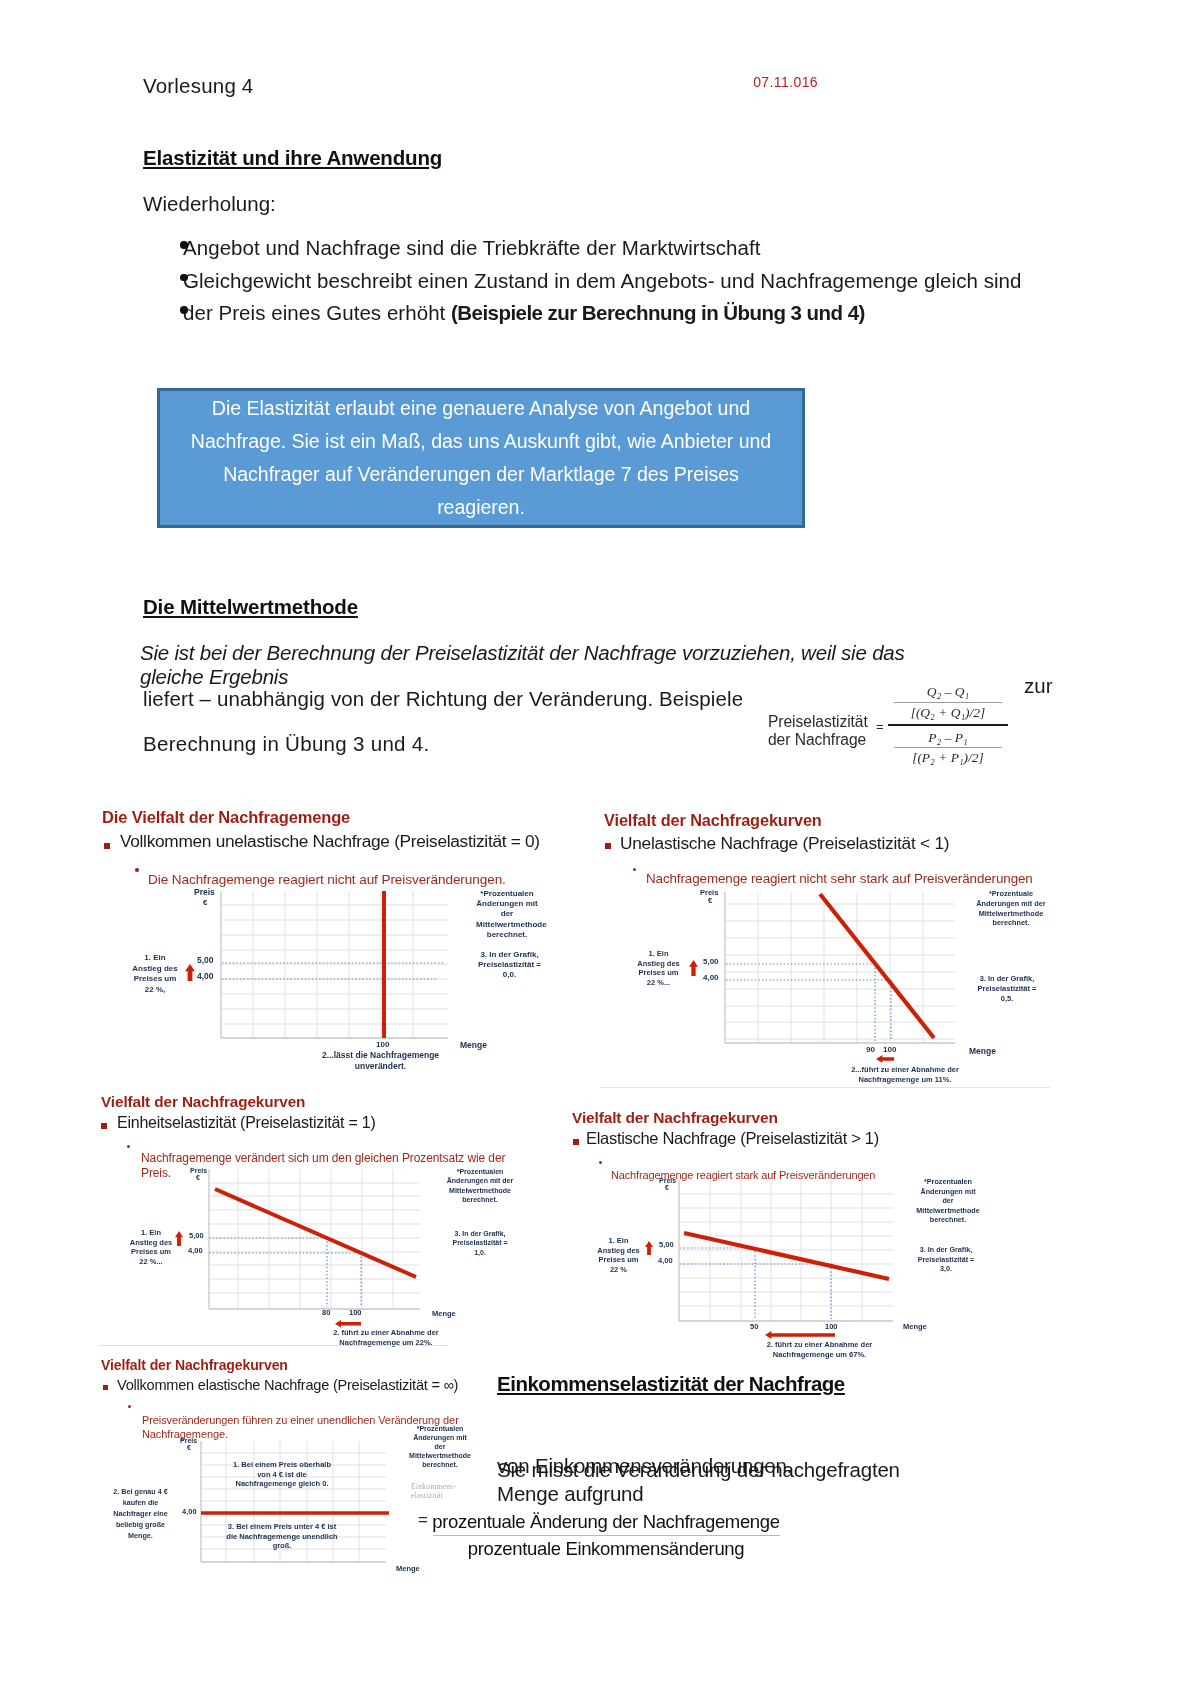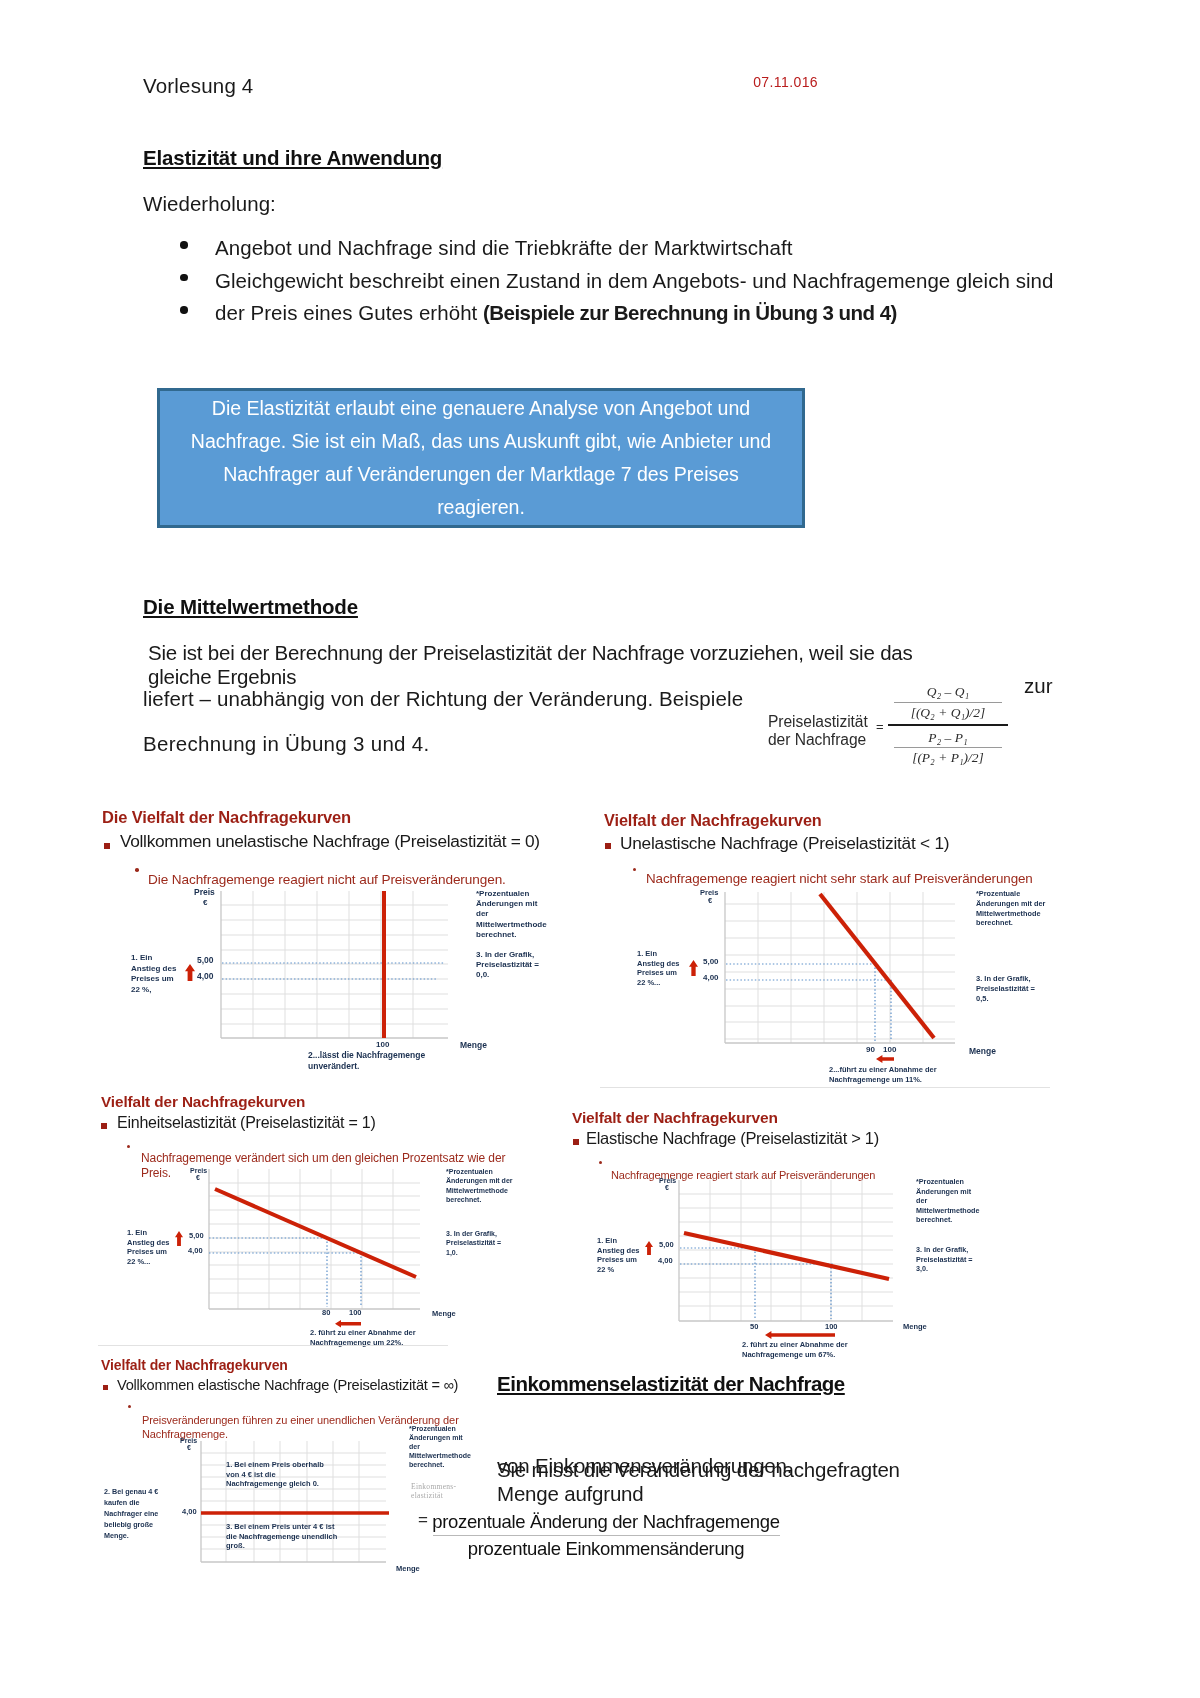--- a/index.html
+++ b/index.html
@@ -17,31 +17,31 @@
            text-underline-offset:2px;letter-spacing:-0.18px;text-decoration-thickness:1.6px;}
   .b-text{font-size:20.5px;color:#1a1a1a;letter-spacing:0.05px;}
   .bold{font-weight:bold;letter-spacing:-0.55px;}
 
   #title1{left:143px;top:146px;}
   #intro{left:143px;top:192px;}
 
   #bullets{left:143px;top:232px;width:930px;}
   .bullet-row{position:relative;margin-bottom:1px;}
   .bullet-dot{position:absolute;left:37px;top:9px;width:7.5px;height:7.5px;border-radius:50%;background:#111;}
-  .bullet-text{margin-left:72px;font-size:20.5px;color:#1a1a1a;line-height:31.5px;letter-spacing:0.05px;white-space:nowrap;}
+  .bullet-text{margin-left:40px;font-size:20.5px;color:#1a1a1a;line-height:31.5px;letter-spacing:0.05px;white-space:nowrap;}
 
   
   #callout{left:157px;top:388px;width:648px;height:140px;box-sizing:border-box;
            background:#5a9bd5;border:3px solid #31698f;
            display:flex;align-items:center;justify-content:center;}
   #callout-text{color:#ffffff;font-size:19.6px;line-height:33px;text-align:center;
                 width:600px;letter-spacing:-0.05px;}
 
   #title2{left:143px;top:595px;}
-  #para2a{left:148px;top:641px;letter-spacing:-0.21px;}
+  #para2a{left:140px;top:641px;letter-spacing:-0.21px;font-style:italic;}
   #para2b{left:143px;top:687px;letter-spacing:0.1px;}
   #para2c{left:1024px;top:674px;letter-spacing:0.05px;}
   #para2d{left:143px;top:732px;letter-spacing:0.3px;}
 
   
   #formula-mid{left:768px;top:682px;width:250px;height:92px;}
   .fm-label{position:absolute;left:0px;top:31px;font-family:"Liberation Sans",sans-serif;
             font-size:15.6px;color:#2b2b2b;line-height:17.5px;letter-spacing:-0.05px;white-space:nowrap;}
   .fm-eq{position:absolute;left:108px;top:37px;font-size:13px;color:#2b2b2b;}
   .fm-stack{position:absolute;left:120px;top:0px;width:120px;text-align:center;}
@@ -62,21 +62,21 @@
   .fi-num{font-size:18.5px;color:#111;text-align:center;line-height:26px;white-space:nowrap;letter-spacing:-0.35px;margin-top:20px;}
   .fi-bar{height:1px;background:#b9b9b9;width:347px;margin:0 auto;}
   .fi-den{font-size:18.5px;color:#111;text-align:center;line-height:26px;white-space:nowrap;letter-spacing:-0.35px;}
   .fi-ghost{position:absolute;left:-7px;top:-6px;font-size:7.5px;color:#a8a8a8;
             font-family:"Liberation Serif",serif;letter-spacing:0.3px;line-height:8.5px;width:52px;}
   .s-title{position:absolute;font-weight:bold;color:#8b1a1a;letter-spacing:0;}
   .s-bullet{position:absolute;color:#1a1a1a;}
   .s-bullet-sq{position:absolute;background:#8b1a1a;}
   .s-sub{position:absolute;color:#8b1a1a;margin-top:16px;}
   .s-sub-dot{position:absolute;background:#8b1a1a;border-radius:50%;}
-  .s-note{position:absolute;color:#15365c;font-weight:bold;}
+  .s-note{position:absolute;color:#15365c;font-weight:bold;text-align:center;}
   .s-axlabel{position:absolute;color:#15365c;font-weight:bold;}
   svg{display:block;}
   .sep-line{position:absolute;background:#e2e2e2;height:1px;}
   .s-title{font-weight:bold;color:#9c1f14;white-space:nowrap;}
   .s-bullet{color:#1a1a1a;white-space:nowrap;}
   .s-bullet-sq{background:#9c1f14;}
   .s-sub{color:#9c2a1c;}
   .s-sub-dot{background:#9c2a1c;border-radius:50%;}
   .s-note{color:#1b3050;font-weight:bold;}
   .s-axlabel{color:#1b3050;font-weight:bold;white-space:nowrap;}
@@ -129,21 +129,21 @@
       <div class="fm-part">Q₂ – Q₁</div>
       <div class="fm-bar-sm"></div>
       <div class="fm-part">[(Q₂ + Q₁)/2]</div>
       <div class="fm-bar-main"></div>
       <div class="fm-part">P₂ – P₁</div>
       <div class="fm-bar-sm"></div>
       <div class="fm-part">[(P₂ + P₁)/2]</div>
     </div>
   </div>
 <div class="slide-group">
-      <div class="abs s-title" style="left:102px;top:808px;font-size:16.5px;letter-spacing:-0.15px">Die Vielfalt der Nachfragekurven</div>
+      <div class="abs s-title" style="left:102px;top:808px;font-size:16.5px;letter-spacing:-0.15px">Die Vielfalt der Nachfragemenge</div>
       <div class="abs s-bullet-sq" style="left:104px;top:843px;width:6px;height:6px"></div>
       <div class="abs s-bullet" style="left:120px;top:831px;font-size:17.3px;letter-spacing:-0.3px">Vollkommen unelastische Nachfrage (Preiselastizität = 0)</div>
       <div class="abs s-sub-dot" style="left:135px;top:868px;width:3.6px;height:3.6px"></div>
       <div class="abs s-sub" style="left:148px;top:856px;font-size:13.6px;width:440px;line-height:15px;letter-spacing:-0.1px">Die Nachfragemenge reagiert nicht auf Preisveränderungen.</div>
       <svg class="abs" style="left:219px;top:889px" width="233" height="153" viewBox="219 889 233 153">
         <line x1="253" y1="891" x2="253" y2="1038" stroke="#dfdfdf" stroke-width="1"></line>
         <line x1="285" y1="891" x2="285" y2="1038" stroke="#dfdfdf" stroke-width="1"></line>
         <line x1="317" y1="891" x2="317" y2="1038" stroke="#dfdfdf" stroke-width="1"></line>
         <line x1="349" y1="891" x2="349" y2="1038" stroke="#dfdfdf" stroke-width="1"></line>
         <line x1="381" y1="891" x2="381" y2="1038" stroke="#dfdfdf" stroke-width="1"></line>

